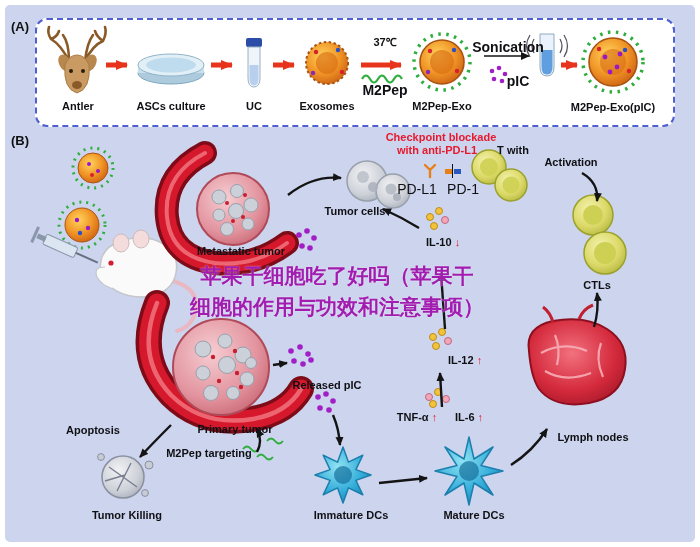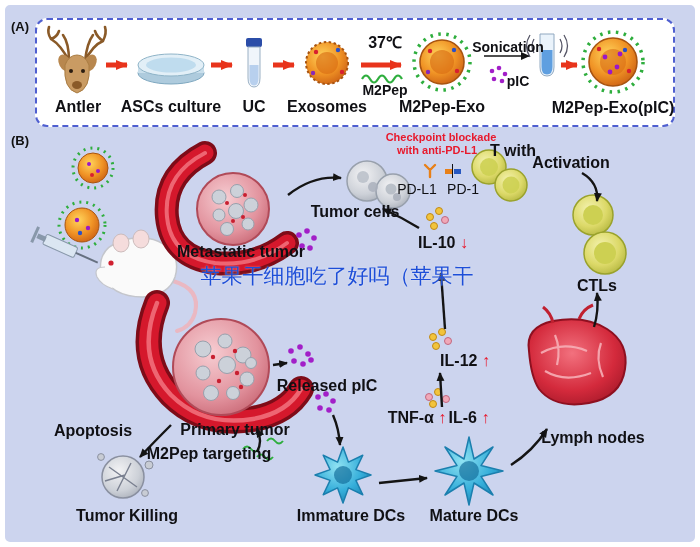--- a/index.html
+++ b/index.html
@@ -2,26 +2,26 @@
 <html><head>
 <meta charset="utf-8">
 <style>
   *{margin:0;padding:0;box-sizing:border-box}
   html,body{width:700px;height:547px}
   body{font-family:"Liberation Sans",sans-serif;background:#ffffff}
   #stage{position:relative;width:700px;height:547px;background:#ccd4ee;border:5px solid #ffffff;border-radius:10px;overflow:hidden}
   #panelA{position:absolute;left:30px;top:13px;width:640px;height:109px;background:#ffffff;border:2px dashed #4f5fd0;border-radius:12px;z-index:1}
   svg.art{position:absolute;left:0;top:0;z-index:10}
   .seclab{position:absolute;font-size:13px;font-weight:bold;color:#111;z-index:20}
-  .lbl{position:absolute;transform:translateX(-50%);font-size:16px;font-weight:bold;color:#101014;white-space:nowrap;z-index:20;line-height:13px}
+  .lbl{position:absolute;transform:translateX(-50%);font-size:11px;font-weight:bold;color:#101014;white-space:nowrap;z-index:20;line-height:13px}
   .lbl.sm{font-size:14px}
   .lbl.tiny{font-size:14px;font-weight:normal}
   .lbl.redtxt{color:#e8192c;font-size:11px}
   .red{color:#e8192c;font-weight:bold}
-  .watermark{position:absolute;left:332px;top:255px;transform:translateX(-50%);text-align:center;font-weight:normal;font-size:21px;line-height:31px;color:#1d4ed8;white-space:nowrap;z-index:30;text-shadow:0 0 2px rgba(255,255,255,.55)}
+  .watermark{position:absolute;left:332px;top:255px;transform:translateX(-50%);text-align:center;font-weight:bold;font-size:21px;line-height:31px;color:#a21caf;white-space:nowrap;z-index:30;text-shadow:0 0 2px rgba(255,255,255,.55)}
 </style>
 </head>
 <body>
 
 <div id="stage">
 
   <div id="panelA"></div>
 
   <svg class="art" width="700" height="547" viewBox="0 0 700 547">
     <defs>
@@ -385,15 +385,16 @@
   <div class="lbl" style="left:588px;top:426px">Lymph nodes</div>
   <div class="lbl" style="left:88px;top:419px">Apoptosis</div>
   <div class="lbl" style="left:230px;top:418px">Primary tumor</div>
   <div class="lbl" style="left:204px;top:442px">M2Pep targeting</div>
   <div class="lbl" style="left:122px;top:504px">Tumor Killing</div>
   <div class="lbl" style="left:346px;top:504px">Immature DCs</div>
   <div class="lbl" style="left:469px;top:504px">Mature DCs</div>
 
   <div class="watermark">
     <div>苹果干细胞吃了好吗（苹果干</div>
+    <div>细胞的作用与功效和注意事项）</div>
   </div>
 
 </div>
 
 </body></html>

